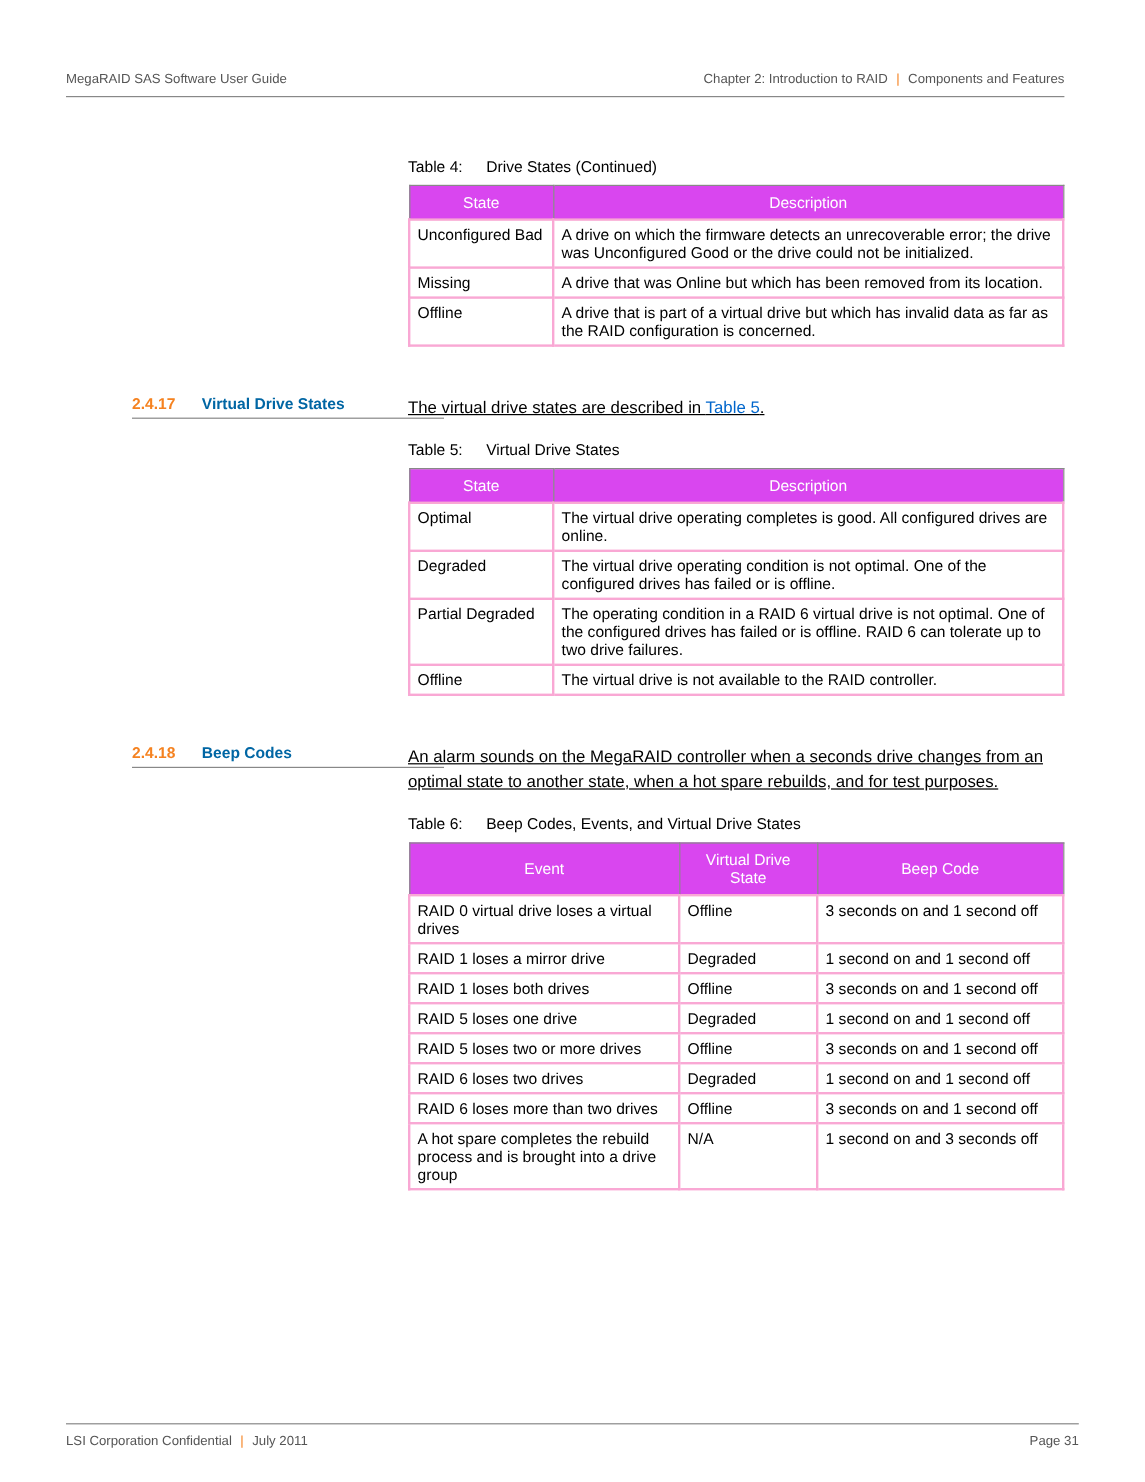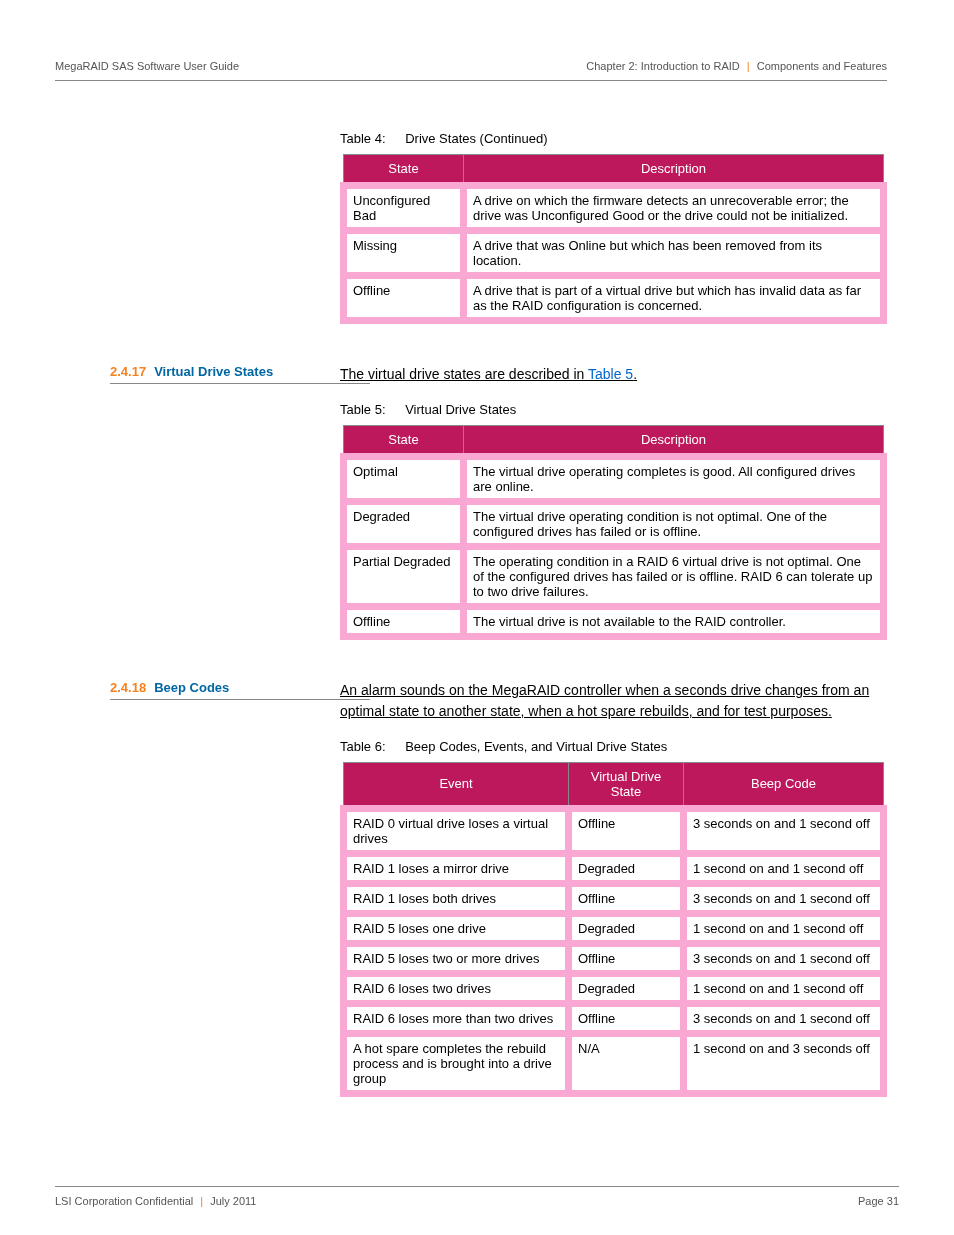--- a/index.html
+++ b/index.html
@@ -24,50 +24,50 @@
     border-bottom: 1px solid #888;
     margin-bottom: 50px;
   }
   .running-header .sep { color: #f58220; margin: 0 4px; }
   .content { margin-left: 285px; }
   .section-heading {
     position: absolute;
     left: 55px;
     width: 260px;
     display: flex;
-    gap: 8px;
+    gap: 22px;
     font-weight: bold;
     font-size: 13px;
     color: #f58220;
     border-bottom: 1px solid #888;
     padding-bottom: 4px;
   }
   .section-heading .num { color: #f58220; }
   .section-heading .title { color: #0066a4; }
   .table-caption {
     font-weight: normal;
     font-size: 13px;
     margin: 18px 0 8px 0;
   }
   .table-caption .tnum { margin-right: 16px; }
   table {
     border-collapse: collapse;
     width: 100%;
     font-size: 13px;
   }
   th {
-    background: #be185d;
+    background: #d946ef;
     color: #fff;
     font-weight: normal;
     text-align: center;
     padding: 6px 6px;
     border: 1px solid #888;
   }
   td {
-    border: 7px solid #f9a8d4;
+    border: 2px solid #f9a8d4;
     padding: 4px 6px;
     vertical-align: top;
     text-align: left;
   }
   .body-para {
     font-size: 14px;
     line-height: 1.45;
     margin-bottom: 8px;
     text-decoration: underline;
   }

